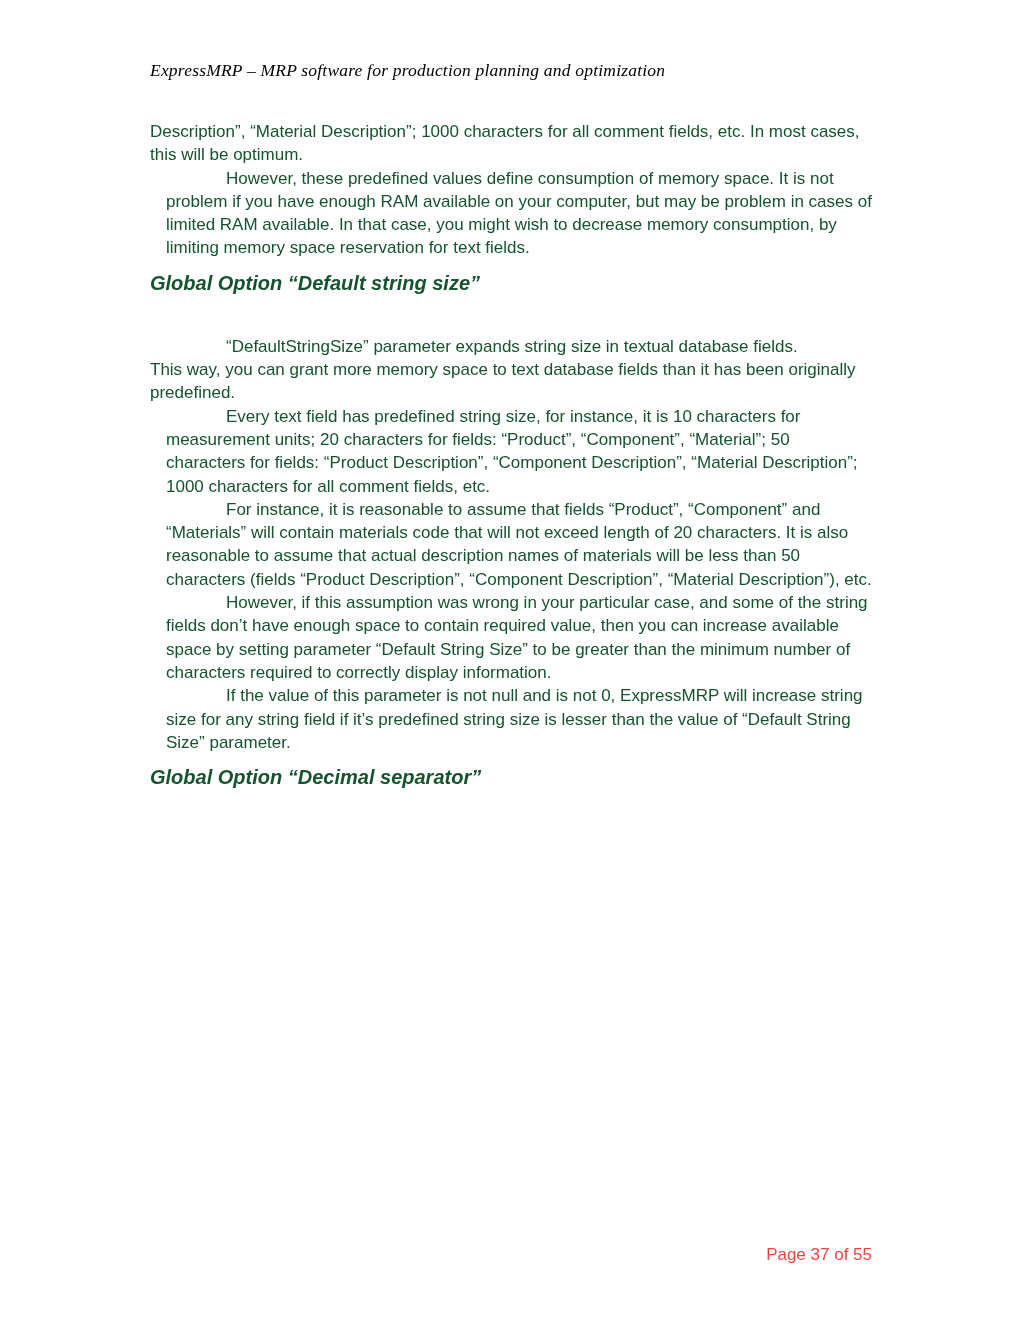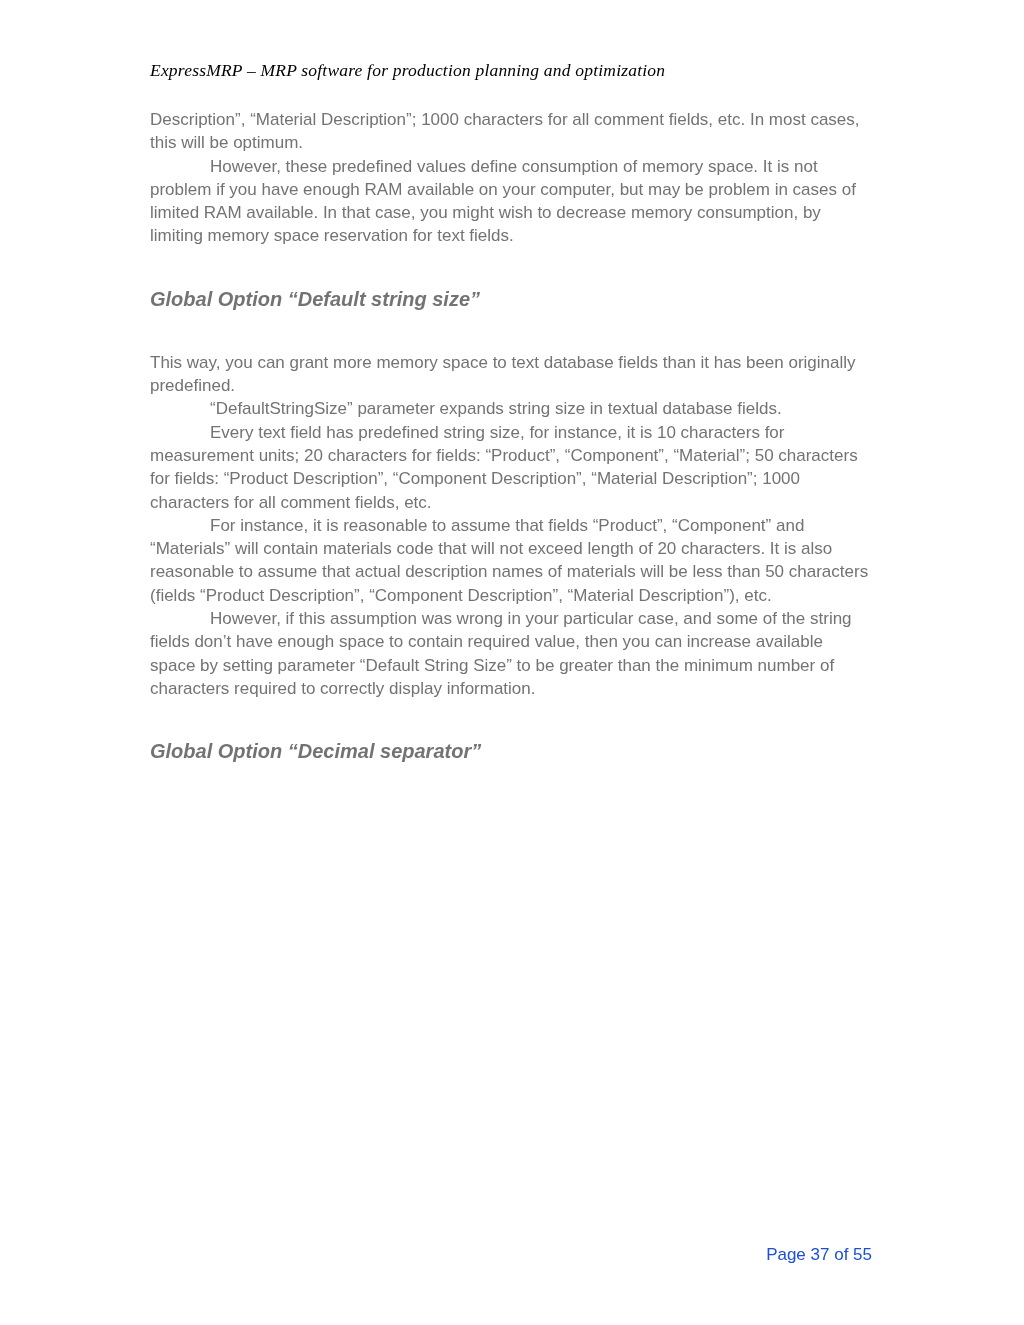--- a/index.html
+++ b/index.html
@@ -22,65 +22,67 @@
     width: 722px;
     font-family: "Liberation Serif", serif;
     font-style: italic;
     font-size: 17.5px;
     color: #000000;
     letter-spacing: 0.2px;
   }
   .doc-content {
     position: absolute;
     left: 150px;
-    top: 108px;
+    top: 120px;
     width: 722px;
     font-family: "Liberation Sans", sans-serif;
     font-size: 17px;
     line-height: 23.3px;
-    color: #737373;
+    color: #14532d;
   }
   .para {
     margin: 0;
     text-align: left;
   }
   .para.indent {
     text-indent: 60px;
+    margin-left: 16px;
   }
   .heading {
     font-family: "Liberation Sans", sans-serif;
     font-size: 20px;
     font-weight: bold;
     font-style: italic;
-    margin: 39px 0 40px 0;
+    margin: 11px 0 40px 0;
     line-height: 24px;
   }
   .doc-footer {
     position: absolute;
     left: 150px;
     width: 722px;
     bottom: 60px;
     text-align: right;
     font-family: "Liberation Sans", sans-serif;
     font-size: 17px;
-    color: #1d4ed8;
+    color: #ef4444;
   }
 </style>
 </head>
 <body>
 
 <div class="page">
   <div class="doc-header">ExpressMRP – MRP software for production planning and optimization</div>
 
   <div class="doc-content" id="content">
       <p class="para">Description”, “Material Description”; 1000 characters for all comment fields, etc. In most cases, this will be optimum.</p>
       <p class="para indent">However, these predefined values define consumption of memory space. It is not problem if you have enough RAM available on your computer, but may be problem in cases of limited RAM available. In that case, you might wish to decrease memory consumption, by limiting memory space reservation for text fields.</p>
       <h2 class="heading">Global Option “Default string size”</h2>
+      <p class="para indent">“DefaultStringSize” parameter expands string size in textual database fields.</p>
       <p class="para">This way, you can grant more memory space to text database fields than it has been originally predefined.</p>
-      <p class="para indent">“DefaultStringSize” parameter expands string size in textual database fields.</p>
       <p class="para indent">Every text field has predefined string size, for instance, it is 10 characters for measurement units; 20 characters for fields: “Product”, “Component”, “Material”; 50 characters for fields: “Product Description”, “Component Description”, “Material Description”; 1000 characters for all comment fields, etc.</p>
       <p class="para indent">For instance, it is reasonable to assume that fields “Product”, “Component” and “Materials” will contain materials code that will not exceed length of 20 characters. It is also reasonable to assume that actual description names of materials will be less than 50 characters (fields “Product Description”, “Component Description”, “Material Description”), etc.</p>
       <p class="para indent">However, if this assumption was wrong in your particular case, and some of the string fields don’t have enough space to contain required value, then you can increase available space by setting parameter “Default String Size” to be greater than the minimum number of characters required to correctly display information.</p>
+      <p class="para indent">If the value of this parameter is not null and is not 0, ExpressMRP will increase string size for any string field if it’s predefined string size is lesser than the value of “Default String Size” parameter.</p>
       <h2 class="heading">Global Option “Decimal separator”</h2>
     </div>
 
   <div class="doc-footer">Page 37 of  55</div>
 </div>
 
 </body></html>

